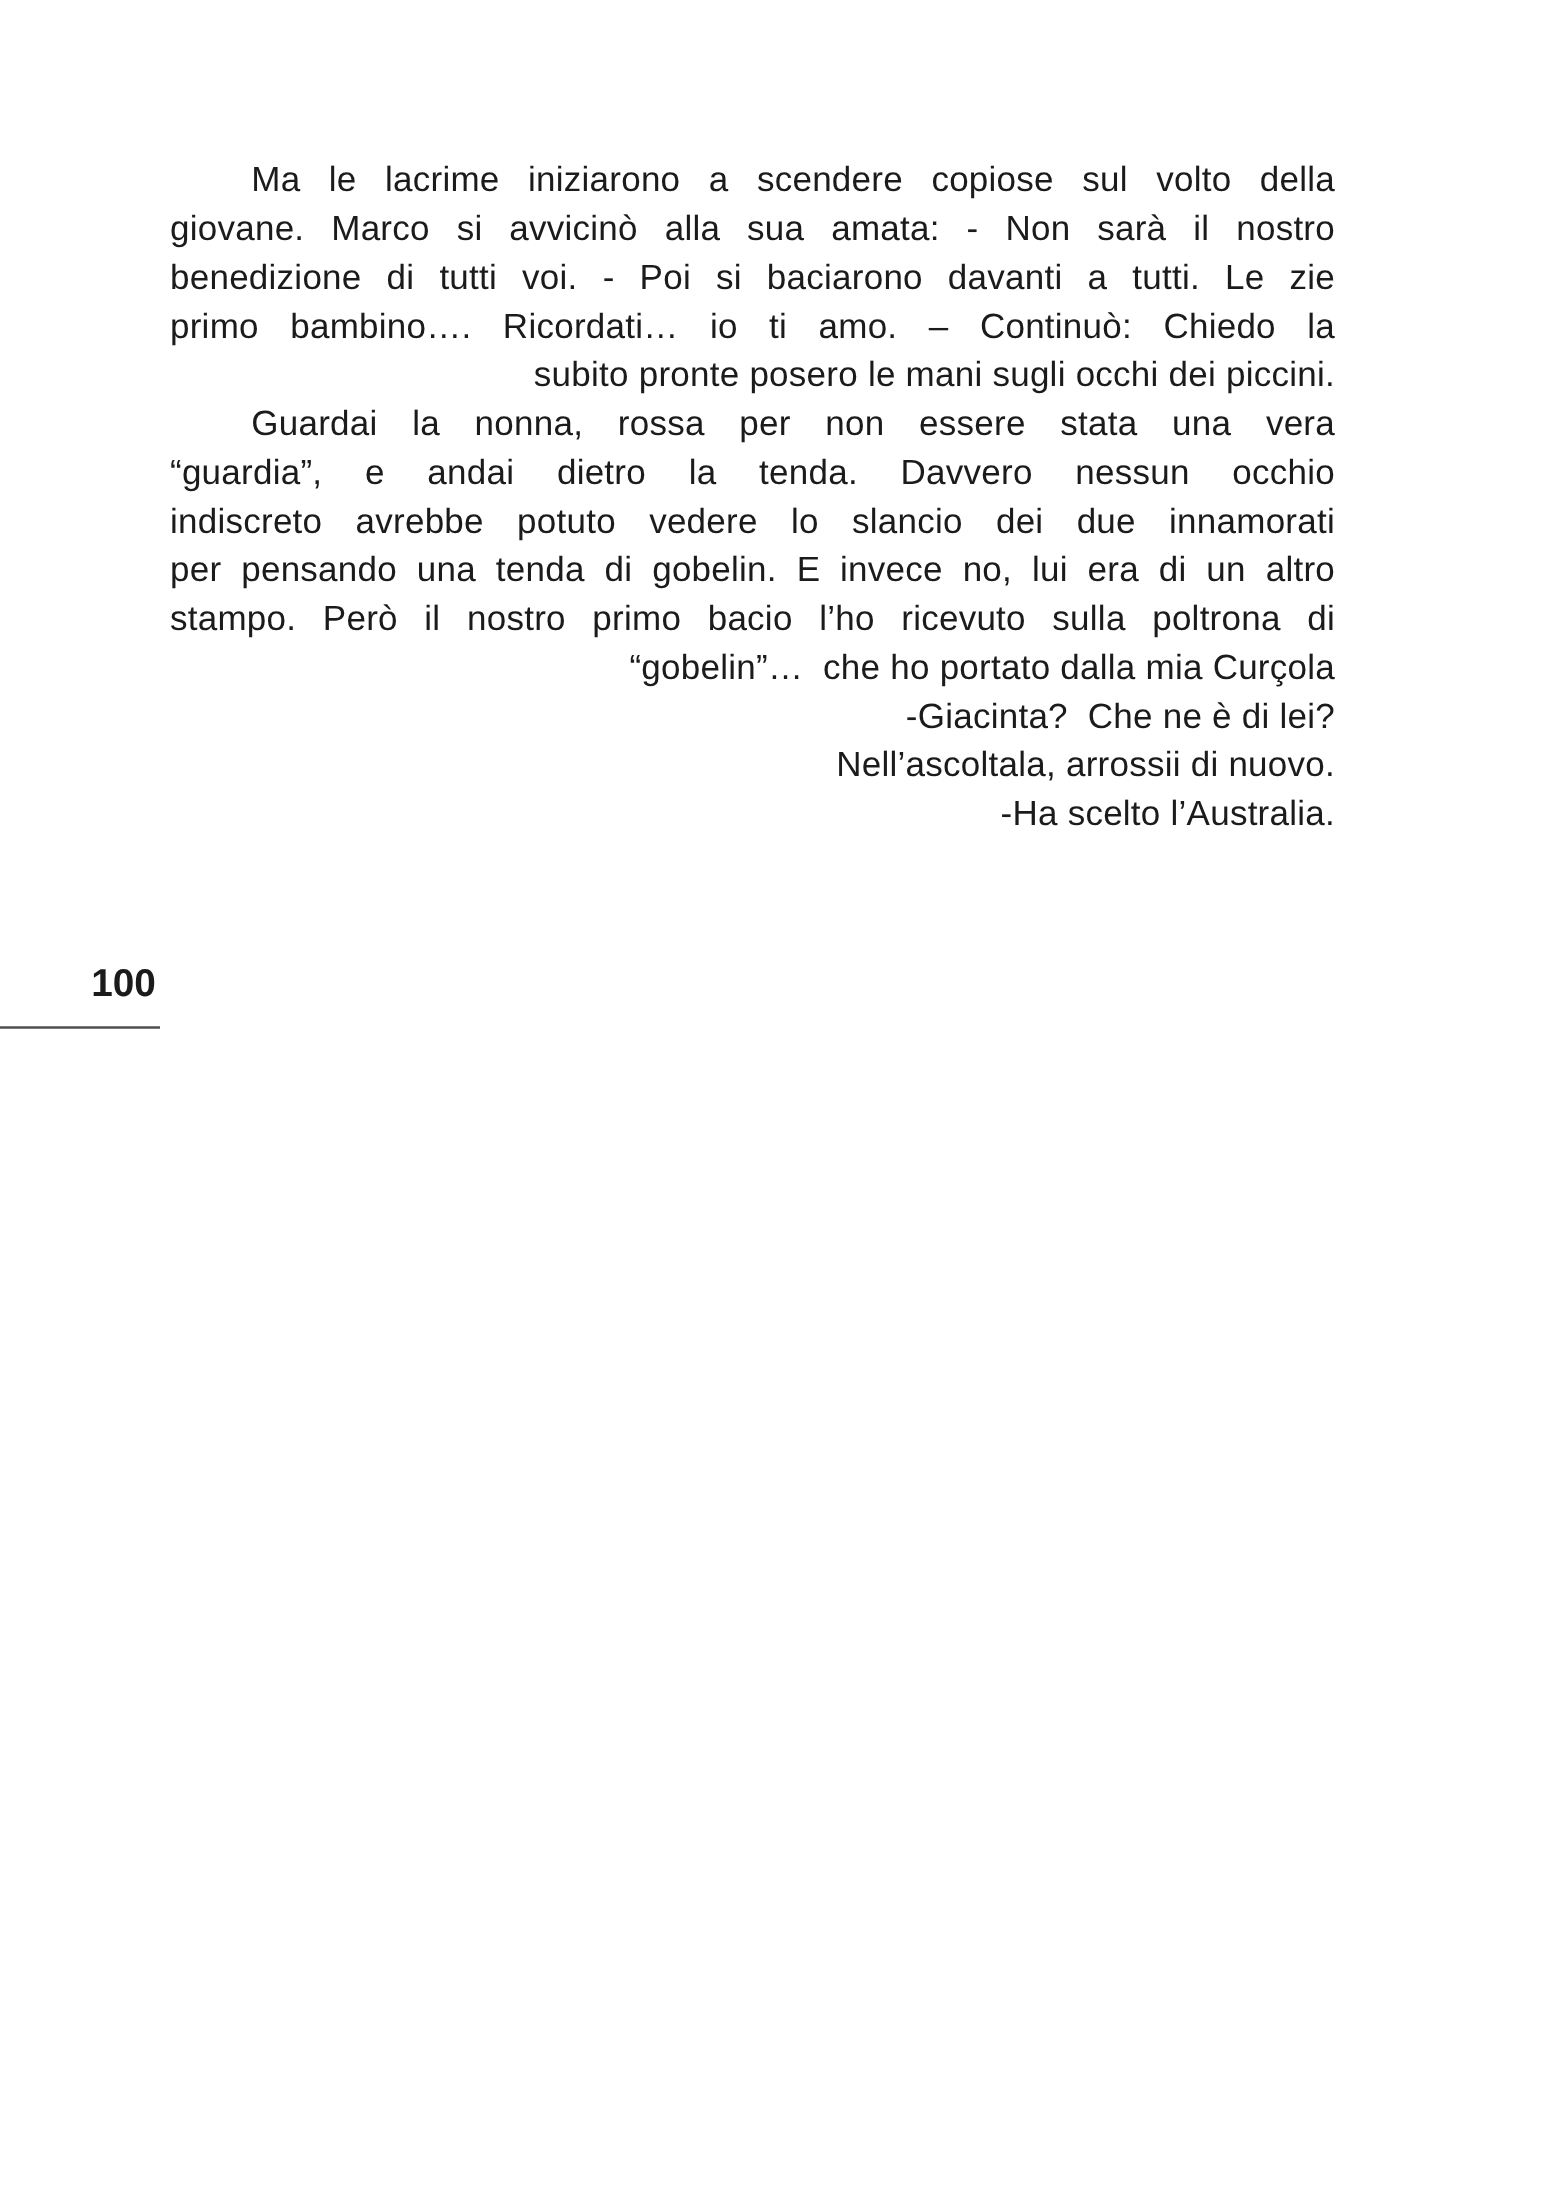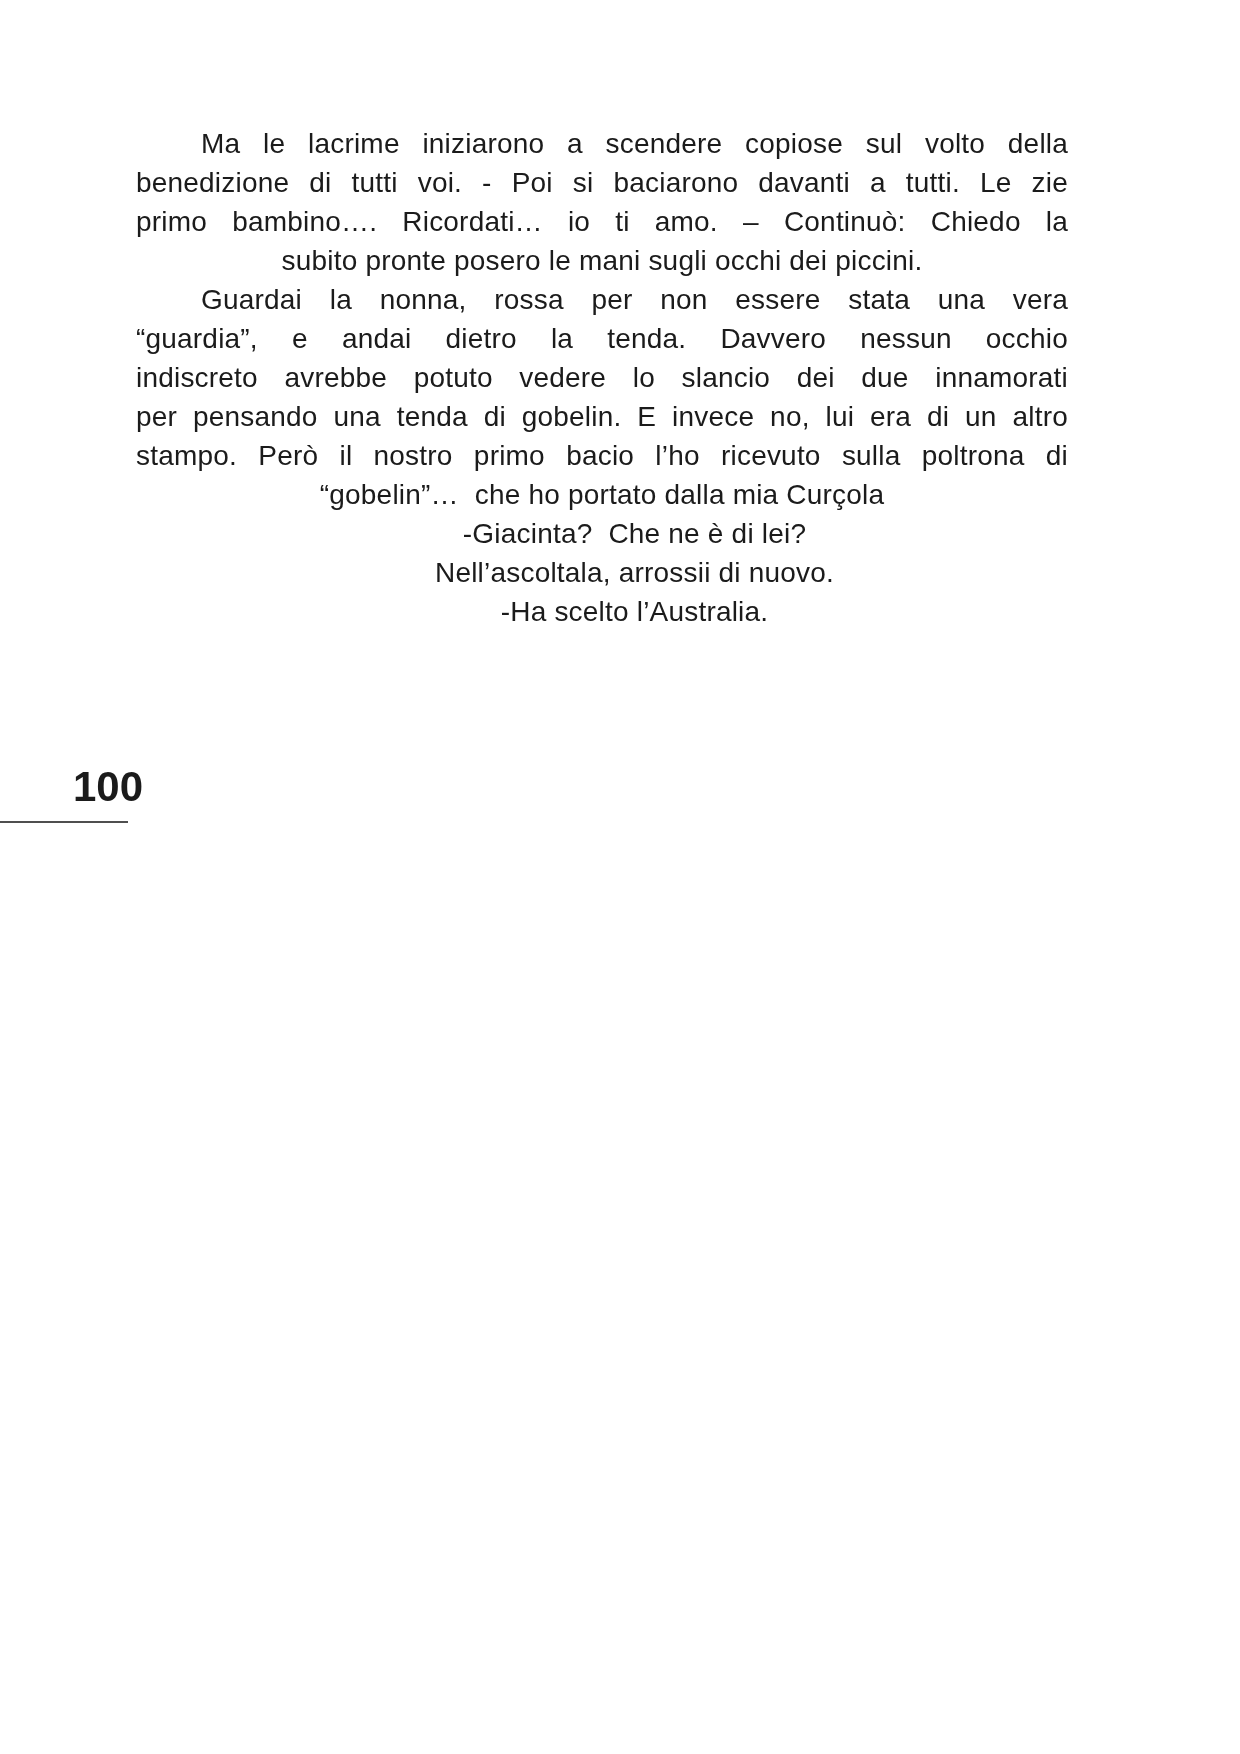--- a/index.html
+++ b/index.html
@@ -23,53 +23,54 @@
     position: absolute;
     left: 136px;
     top: 124px;
     width: 932px;
     font-size: 28px;
     line-height: 39px;
     color: #1b1b1b;
     letter-spacing: 0.2px;
   }
   .line {
-    text-align: center;
+    text-align: right;
   }
   .line.justify {
     text-align: justify;
     text-align-last: justify;
   }
   .line.indent {
     text-indent: 65px;
   }
   .page-number {
     position: absolute;
     left: 73px;
     top: 771px;
-    font-size: 42px;
+    font-size: 31px;
     line-height: 31px;
     font-weight: bold;
     color: #1b1b1b;
   }
   .footer-rule {
     position: absolute;
     left: 0;
     top: 821px;
     width: 128px;
     height: 2px;
     background: #4f4f4f;
   }
 </style>
 </head>
 <body>
 
 <div class="page">
   <div class="text-block">
       <div class="line justify indent">Ma le lacrime iniziarono a scendere copiose sul volto della</div>
+      <div class="line justify">giovane.  Marco si avvicinò alla sua amata:  - Non sarà il nostro</div>
       <div class="line justify">benedizione di tutti voi. - Poi si baciarono davanti a tutti. Le zie</div>
       <div class="line justify">primo bambino…. Ricordati… io ti amo. – Continuò: Chiedo la</div>
       <div class="line">subito pronte posero le mani sugli occhi dei piccini.</div>
       <div class="line justify indent">Guardai la nonna, rossa per non essere stata una vera</div>
       <div class="line justify">“guardia”, e andai dietro la tenda.  Davvero nessun occhio</div>
       <div class="line justify">indiscreto avrebbe potuto vedere lo slancio dei due innamorati</div>
       <div class="line justify">per pensando una tenda di gobelin. E invece no, lui era di un altro</div>
       <div class="line justify">stampo. Però il nostro primo bacio l’ho ricevuto sulla poltrona di</div>
       <div class="line">“gobelin”…&nbsp; che ho portato dalla mia Curçola</div>
       <div class="line indent">-Giacinta?&nbsp; Che ne è di lei?</div>

